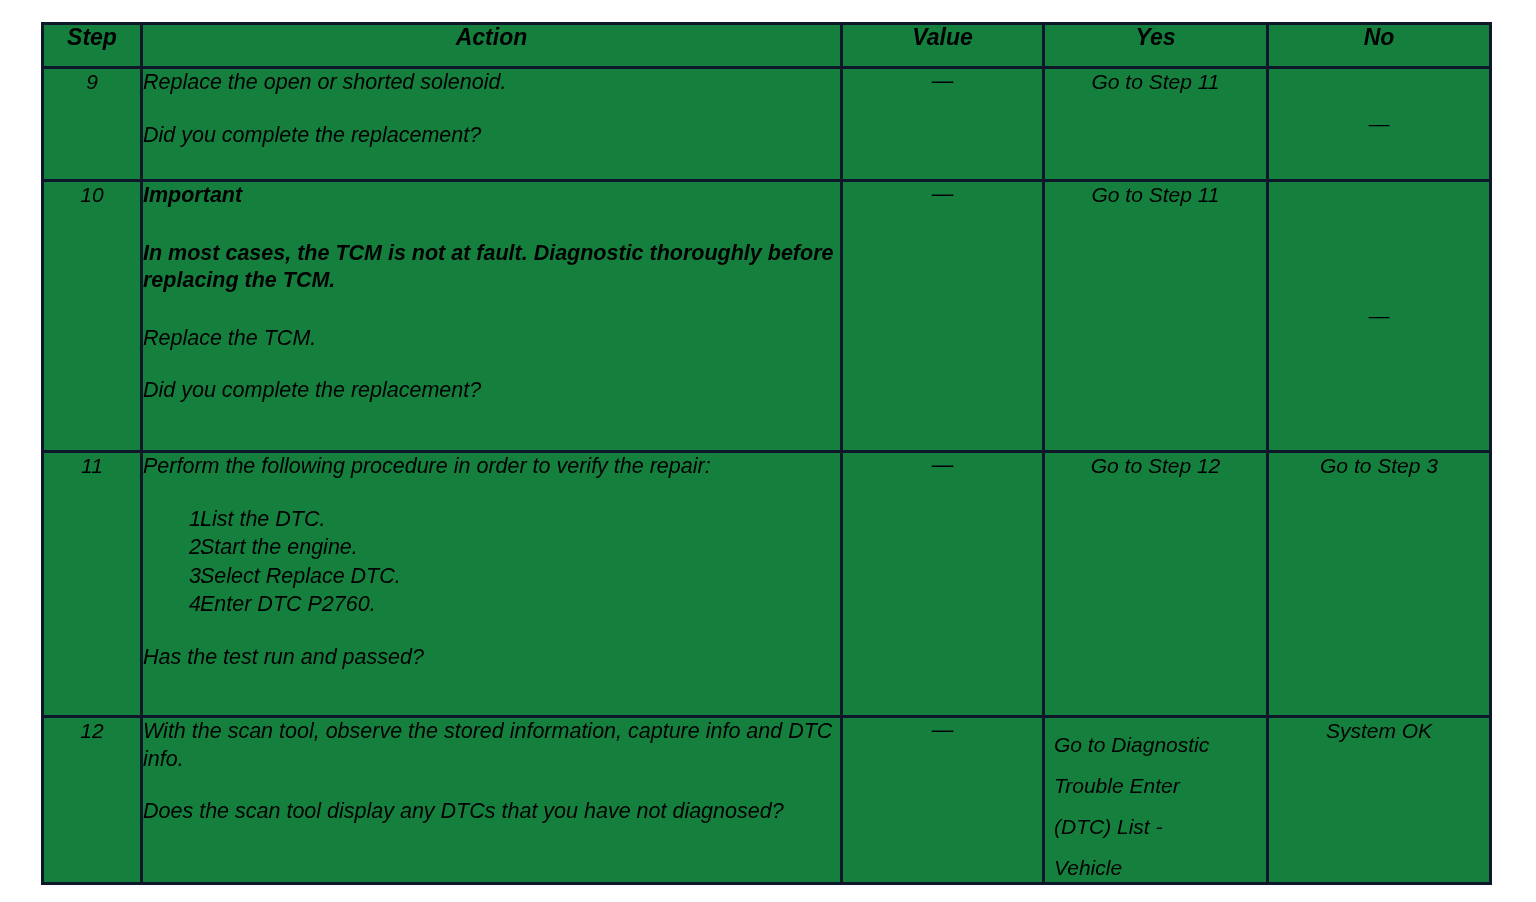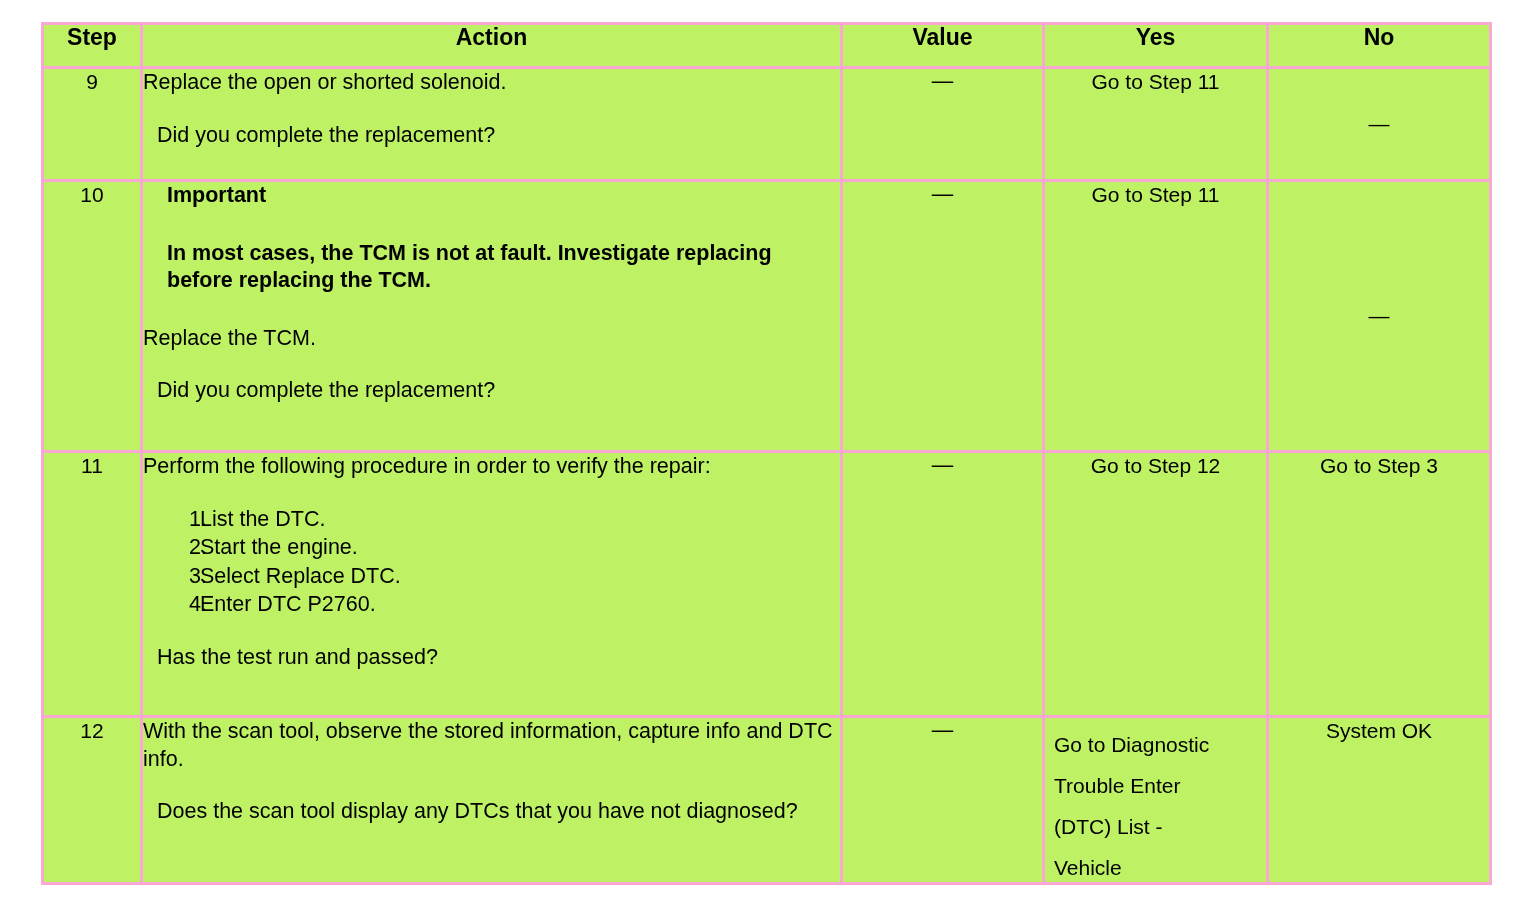--- a/index.html
+++ b/index.html
@@ -27,24 +27,25 @@
     left: 41px;
     top: 22px;
     width: 1448px;
     border-collapse: collapse;
     table-layout: fixed;
     background: #ffffff;
   }
 
   table.diag td,
   table.diag th {
-    border: 3px solid #f9a8d4;
+    border: 3px solid #0f172a;
     padding: 0;
     vertical-align: top;
-    background: #bef264;
+    background: #15803d;
+    font-style: italic;
   }
 
   
   col.c-step   { width: 99px; }
   col.c-action { width: 700px; }
   col.c-value  { width: 202px; }
   col.c-yes    { width: 224px; }
   col.c-no     { width: 223px; }
 
   
@@ -69,25 +70,23 @@
   td.action {
     padding: 6px 8px 8px 8px;
     font-size: 21.5px;
     line-height: 1.28;
   }
   td.action p {
     margin: 0;
   }
   td.action p.bold {
     font-weight: bold;
-    margin-left: 24px;
   }
   td.action p.gap {
     margin-top: 25px;
-    padding-left: 14px;
   }
   td.action p.gap-lg {
     margin-top: 30px;
   }
 
   
   ol.proc {
     margin: 24px 0 0 0;
     padding: 0;
     list-style: none;
@@ -178,21 +177,21 @@
         </td>
         <td class="value">—</td>
         <td class="branch">Go to Step 11</td>
         <td class="branch mid">—</td>
       </tr>
 
       <tr class="r10">
         <td class="step">10</td>
         <td class="action">
           <p class="bold">Important</p>
-          <p class="bold gap-lg">In most cases, the TCM is not at fault. Investigate replacing before replacing the TCM.</p>
+          <p class="bold gap-lg">In most cases, the TCM is not at fault. Diagnostic thoroughly before replacing the TCM.</p>
           <p class="gap-lg">Replace the TCM.</p>
           <p class="gap">Did you complete the replacement?</p>
         </td>
         <td class="value">—</td>
         <td class="branch">Go to Step 11</td>
         <td class="branch mid">—</td>
       </tr>
 
       <tr class="r11">
         <td class="step">11</td>

